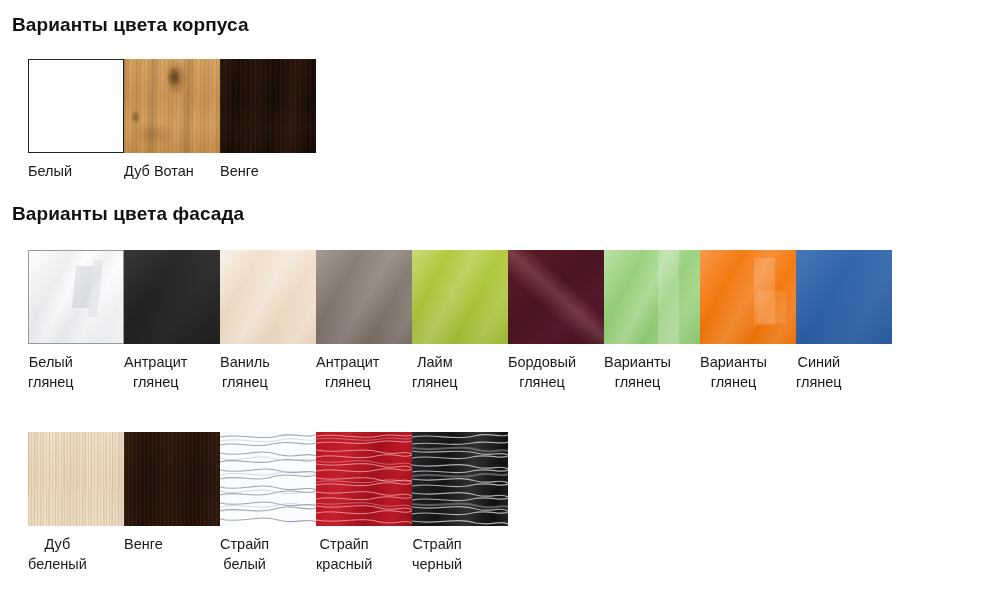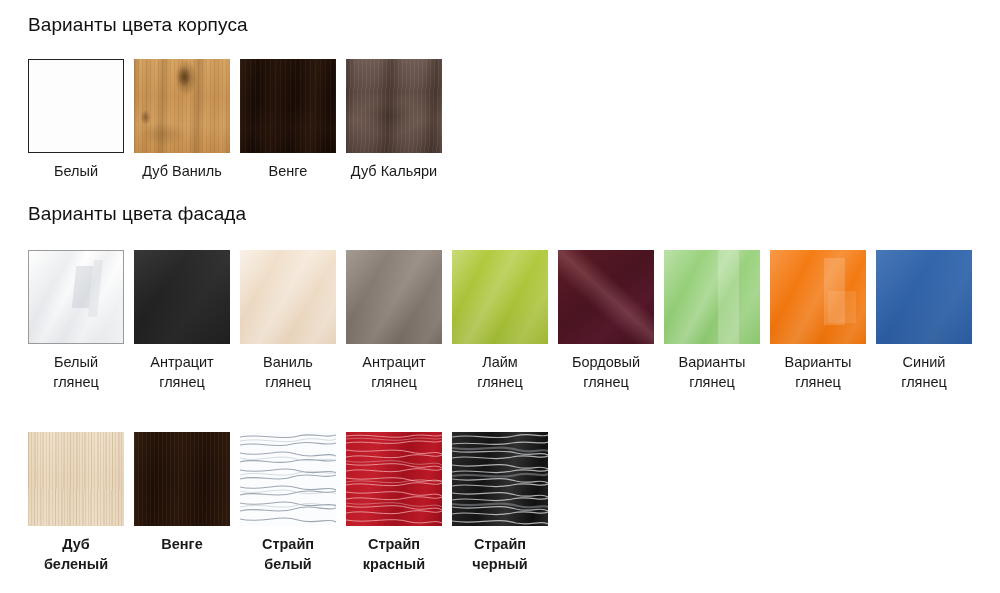--- a/index.html
+++ b/index.html
@@ -11,47 +11,47 @@
     width: 1000px;
     height: 593px;
     font-family: "Liberation Sans", sans-serif;
     color: #1a1a1a;
     overflow: hidden;
     position: relative;
   }
 
   .section-title {
     font-size: 19px;
-    font-weight: normal;
+    font-weight: bold;
     color: #111111;
     letter-spacing: 0.1px;
     position: absolute;
-    left: 28px;
+    left: 12px;
   }
 
   #title-korpus { top: 14px; }
   #title-fasad  { top: 203px; }
 
   .row {
     position: absolute;
     left: 28px;
     display: flex;
     flex-direction: row;
   }
 
   #row-korpus { top: 59px; }
   #row-fasad-1 { top: 250px; }
-  #row-fasad-2 { top: 432px; font-weight: bold; }
+  #row-fasad-2 { top: 432px; }
 
   .swatch-cell {
     width: 96px;
-    margin-right: 10px;
+    margin-right: 0;
     display: flex;
     flex-direction: column;
-    align-items: center;
+    align-items: flex-start;
   }
 
   .swatch {
     width: 96px;
     height: 94px;
     position: relative;
     overflow: hidden;
     box-sizing: border-box;
     flex: 0 0 auto;
   }
@@ -267,32 +267,28 @@
 
 <div class="row" id="row-korpus">
 
   <div class="swatch-cell">
     <div class="swatch tex-white-plain"></div>
     <div class="swatch-label">Белый</div>
   </div>
 
   <div class="swatch-cell">
     <div class="swatch tex-oak-votan"></div>
-    <div class="swatch-label">Дуб Ваниль</div>
+    <div class="swatch-label">Дуб Вотан</div>
   </div>
 
   <div class="swatch-cell">
     <div class="swatch tex-venge-dark"></div>
     <div class="swatch-label">Венге</div>
   </div>
 
-  <div class="swatch-cell">
-    <div class="swatch tex-oak-calyari"></div>
-    <div class="swatch-label">Дуб Кальяри</div>
-  </div>
 
 </div>
 
 <div class="section-title" id="title-fasad">Варианты цвета фасада</div>
 
 <div class="row" id="row-fasad-1">
 
   <div class="swatch-cell">
     <div class="swatch gloss-white">
       <span class="hl-bar"></span>

